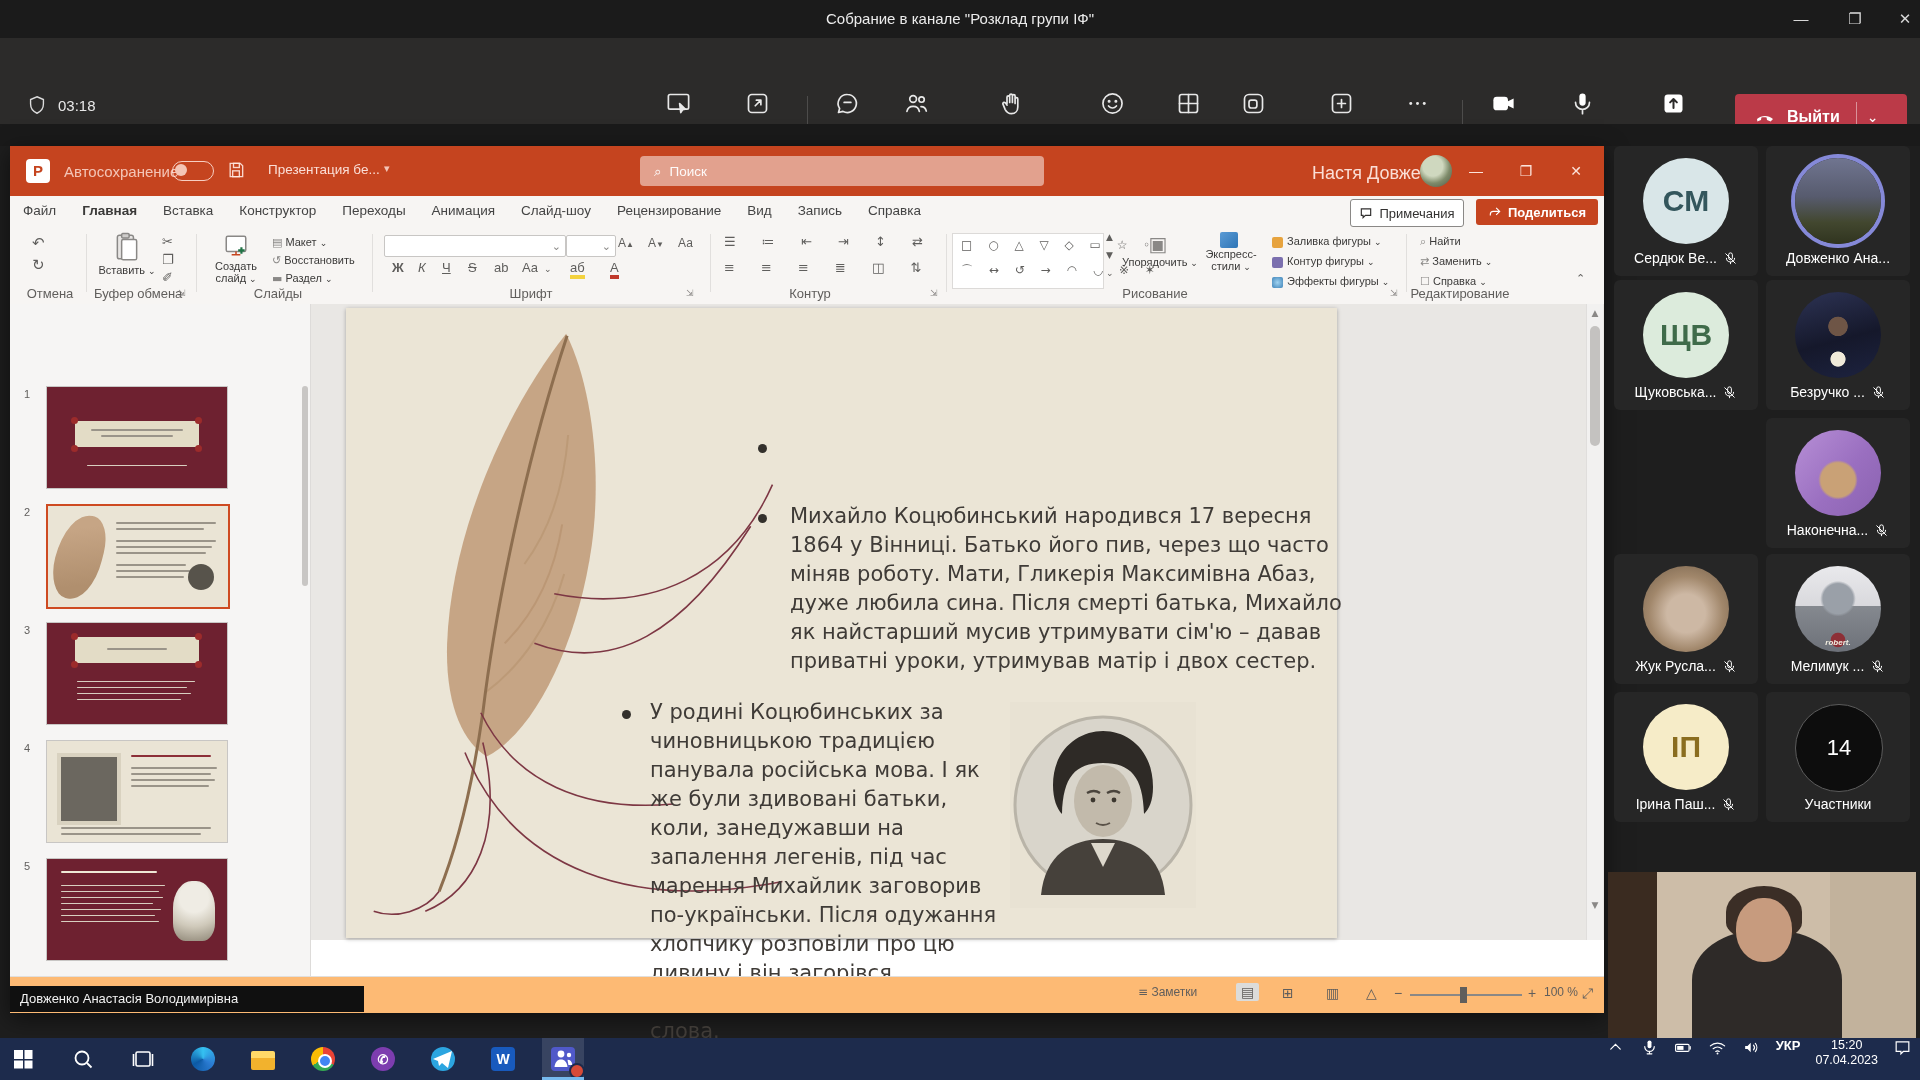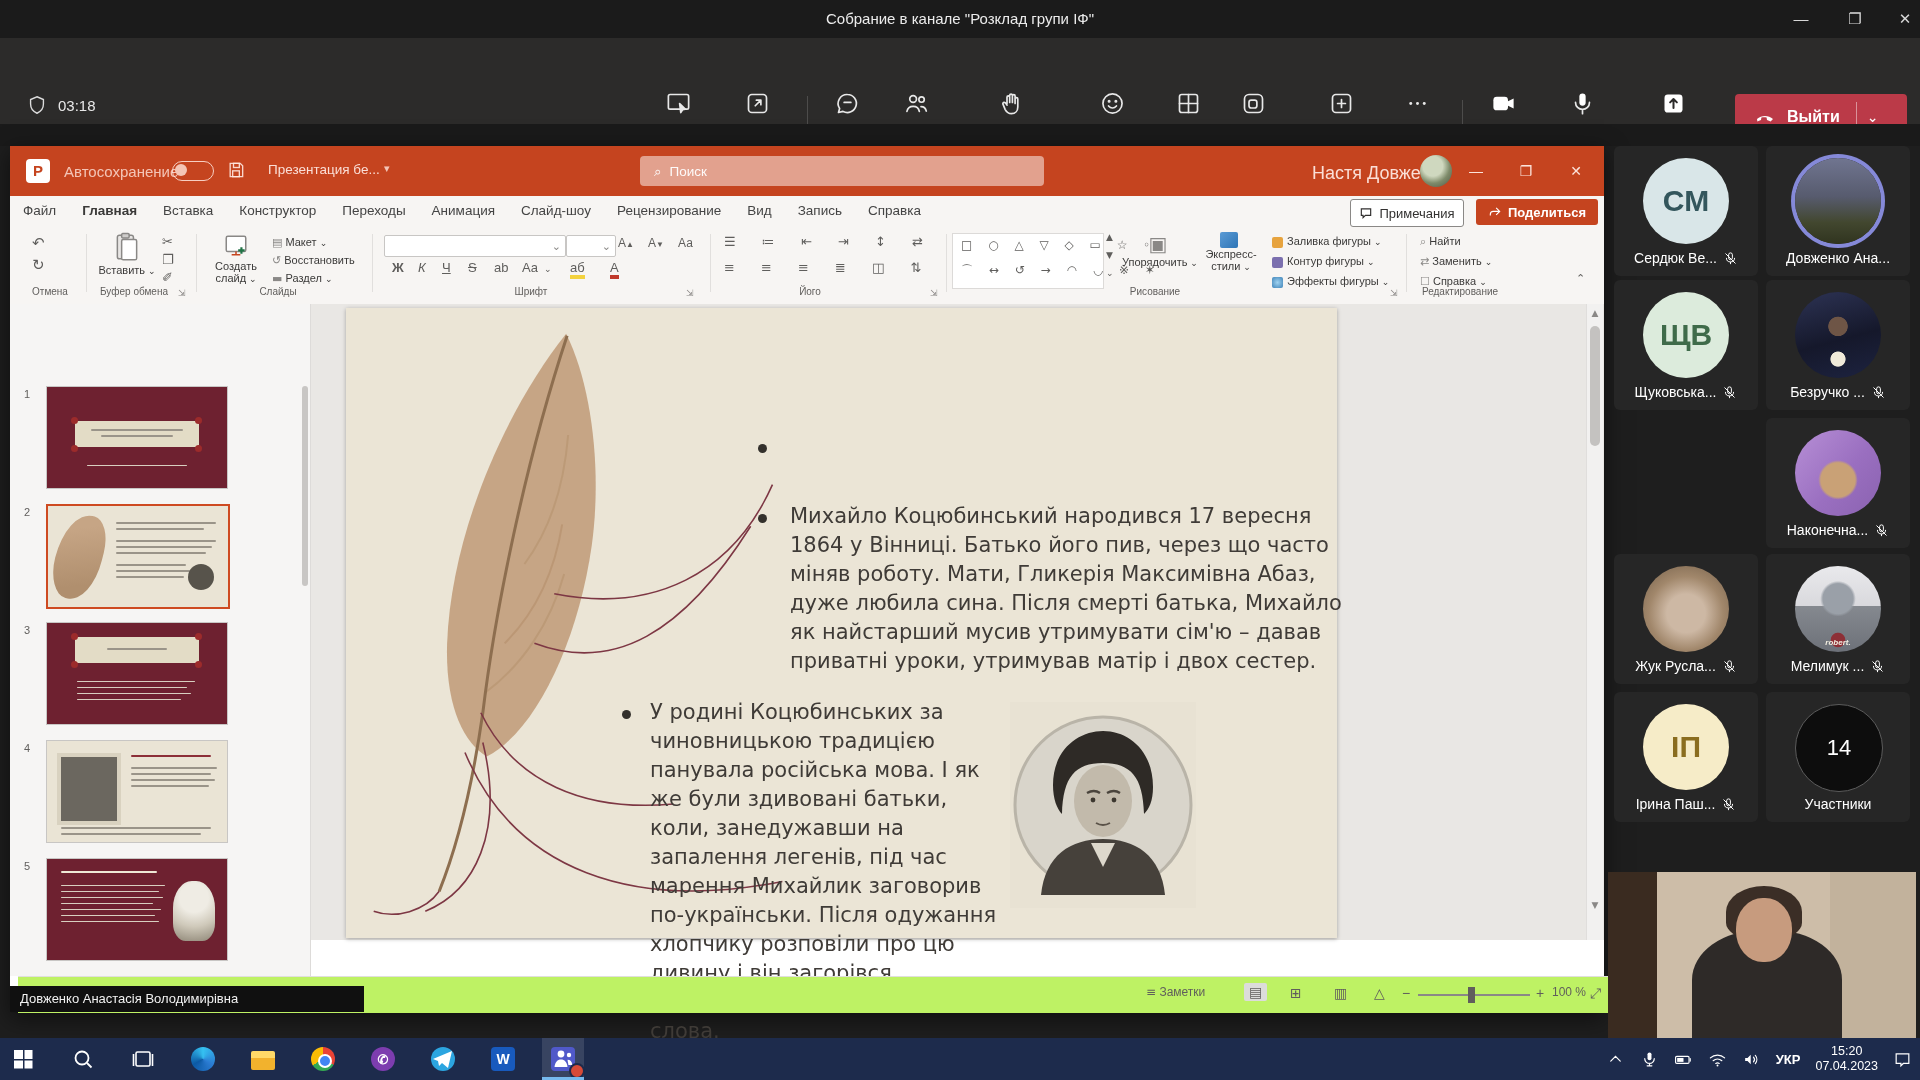--- a/index.html
+++ b/index.html
@@ -39,21 +39,21 @@
   
   #tabs{position:absolute;left:0;top:50px;width:1594px;height:32px;background:#f7f5f3;border-bottom:1px solid #e3e1df}
   .tab{float:left;height:32px;line-height:30px;padding:0 13px;font-size:13.5px;color:#444}
   .tab.active{font-weight:bold;color:#3b3a39;border-bottom:3px solid #c5441f}
   #comments-btn{position:absolute;left:1340px;top:3px;width:112px;height:26px;background:#fff;border:1px solid #8a8886;border-radius:3px;font-size:13px;color:#323130;display:flex;align-items:center;justify-content:center;gap:6px}
   #share-btn{position:absolute;left:1466px;top:3px;width:122px;height:26px;background:#c5441f;border-radius:3px;font-size:13px;font-weight:bold;color:#fff;display:flex;align-items:center;justify-content:center;gap:6px}
 
   
   #ribbon{position:absolute;left:0;top:82px;width:1594px;height:76px;background:#f7f5f3;border-bottom:1px solid #d8d6d4}
   .gsep{position:absolute;top:6px;width:1px;height:58px;background:#e1dfdd}
-  .glabel{position:absolute;top:58px;font-size:10px;color:#605e5c;text-align:center;white-space:nowrap}
+  .glabel{position:absolute;top:58px;font-size:13px;color:#605e5c;text-align:center;white-space:nowrap}
   .rbtn{position:absolute;font-size:11px;color:#3b3a39;text-align:center;white-space:nowrap}
   .rgl{position:absolute;font-size:13px;color:#5f5e5c;white-space:nowrap}
   .combo{position:absolute;background:#fff;border:1px solid #c8c6c4;height:20px;border-radius:2px;color:#8a8886;font-size:11px;line-height:20px;text-align:right;padding-right:4px}
   .chip{display:inline-block;width:11px;height:11px;vertical-align:middle;margin-right:4px;border-radius:2px}
   .rowbtn{position:absolute;font-size:11px;color:#3b3a39;white-space:nowrap}
   .shapesbox{position:absolute;left:942px;top:5px;width:150px;height:54px;background:#fff;border:1px solid #dcdad8}
   .launcher{position:absolute;top:60px;font-size:9px;color:#8a8886}
 
   
   #work{position:absolute;left:0;top:158px;width:1594px;height:636px;background:#e9e7e4}
@@ -73,21 +73,21 @@
 
   #canvas-slide{position:absolute;left:336px;top:4px;width:991px;height:630px;background:#ebe5d6;box-shadow:0 1px 4px rgba(0,0,0,.3)}
   .bullet{position:absolute;color:#3f3b37;font-family:"DejaVu Sans",sans-serif;font-size:21px;line-height:29px}
   .dot{position:absolute;width:9px;height:9px;border-radius:50%;background:#33302c}
   #slide-photo{position:absolute;left:664px;top:394px;width:186px;height:206px;background:#e8e2d3}
   #vscroll{position:absolute;left:1576px;top:0;width:16px;height:636px;background:#f2f1f0;border-left:1px solid #e0dedc}
   #vscroll .vthumb{position:absolute;left:3px;top:22px;width:10px;height:120px;background:#c4c2c0;border-radius:5px}
   #vscroll .arr{position:absolute;left:0;width:16px;text-align:center;font-size:9px;color:#8a8886}
 
   #notes{position:absolute;left:300px;top:794px;width:1294px;height:36px;background:#ffffff;border-top:1px solid #d0cecc;color:#767472;font-size:14px;line-height:36px;padding-left:54px}
-  #status{position:absolute;left:8px;top:830px;width:1594px;height:36px;background:#bef264;border-top:1px solid #e1dfdd;color:#605e5c;font-size:12px}
+  #status{position:absolute;left:0;top:830px;width:1594px;height:36px;background:#fdba74;border-top:1px solid #e1dfdd;color:#605e5c;font-size:12px}
   .sb{position:absolute;top:8px;font-size:14px;color:#605e5c}
   .sb.on{background:#dcdcda;border-radius:2px;padding:1px 5px;top:6px}
   #zoomtrack{position:absolute;left:1400px;top:17px;width:112px;height:2px;background:#8a8886}
   #zoomthumb{position:absolute;left:1450px;top:10px;width:7px;height:16px;background:#605e5c}
   #tooltip{position:absolute;left:0;top:840px;width:344px;height:26px;background:#101010;color:#f2f2f2;font-size:13px;line-height:26px;padding-left:10px;white-space:nowrap}
 
   
   .ptile{position:absolute;width:144px;height:130px;background:#262626;border-radius:6px}
   .avatar{position:absolute;left:29px;top:12px;width:86px;height:86px;border-radius:50%;display:flex;align-items:center;justify-content:center;font-size:30px;font-weight:bold}
   .pname{position:absolute;left:0;top:104px;width:144px;display:flex;align-items:center;justify-content:center;gap:6px;color:#fff;font-size:14px;white-space:nowrap}
@@ -110,21 +110,21 @@
   #webcam .hair{position:absolute;left:118px;top:14px;width:76px;height:52px;background:#3b2e26;border-radius:50% 50% 30% 30%}
 
   
   #task{left:0;top:1038px;width:1920px;height:42px;background:#1d2b4c;color:#fff}
   #apps{position:absolute;left:10px;top:0;height:42px;display:flex;align-items:center;gap:34px}
   .app{width:26px;height:26px;display:flex;align-items:center;justify-content:center}
   .app svg{width:24px;height:24px}
   .app.active{position:relative;background:rgba(255,255,255,.12);outline:8px solid rgba(255,255,255,.12);outline-offset:0}
   .app.active:after{content:"";position:absolute;left:-8px;right:-8px;bottom:-8px;height:3px;background:#76b9ed}
   .notif{position:absolute;right:-10px;bottom:-8px;width:12px;height:12px;border-radius:50%;background:#d74b38;border:2px solid #1d2b4c;font-size:8px;line-height:12px;text-align:center}
-  #tray{position:absolute;right:8px;top:0;height:42px;display:flex;align-items:center;gap:15px}
+  #tray{position:absolute;right:8px;top:0;height:42px;display:flex;align-items:flex-start;gap:15px}
   #tray svg{width:19px;height:19px;stroke:#fff;fill:none;stroke-width:1.5;stroke-linecap:round}
   .clock{font-size:12.5px;line-height:15px;text-align:center}
   .lang{font-size:13px;font-weight:bold}
 
   
   .sq{border-radius:4px;display:flex;align-items:center;justify-content:center;font-weight:bold;color:#fff}
 </style>
 </head>
 <body>
 
@@ -374,21 +374,21 @@
       <span class="rgl" style="left:512px;top:32px">Аа</span>
         <span class="rgl ic" style="left:534px;top:36px;font-size:9px">⌄</span>
       <span class="rgl" style="left:560px;top:32px;border-bottom:4px solid #f3d23e">аб</span>
       <span class="rgl" style="left:600px;top:32px;border-bottom:4px solid #c0392b">А</span>
       <div class="glabel" style="left:496px;width:50px">Шрифт</div>
       <span class="launcher ic" style="left:676px">⇲</span>
       <div class="gsep" style="left:700px"></div>
 
       <div class="rgl ic" style="left:714px;top:6px;letter-spacing:11px">☰ ≔ ⇤ ⇥ ↕ ⇄</div>
       <div class="rgl ic" style="left:714px;top:32px;letter-spacing:11px">≡ ≡ ≡ ≣ ◫ ⇅</div>
-      <div class="glabel" style="left:772px;width:56px">Його</div>
+      <div class="glabel" style="left:772px;width:56px">Контур</div>
       <span class="launcher ic" style="left:920px">⇲</span>
       <div class="gsep" style="left:936px"></div>
 
       <div class="shapesbox">
         <div class="rgl ic" style="left:8px;top:4px;letter-spacing:6px;font-size:12px">□ ○ △ ▽ ◇ ▭ ☆ ◦</div>
         <div class="rgl ic" style="left:8px;top:28px;letter-spacing:6px;font-size:12px">⌒ ↔ ↺ → ◠ ◡ ※ ✶</div>
       </div>
       <span class="rgl ic" style="left:1096px;top:4px;font-size:9px">▲</span>
       <span class="rgl ic" style="left:1096px;top:22px;font-size:9px">▼</span>
       <span class="rgl ic" style="left:1096px;top:40px;font-size:9px">⌄</span>

